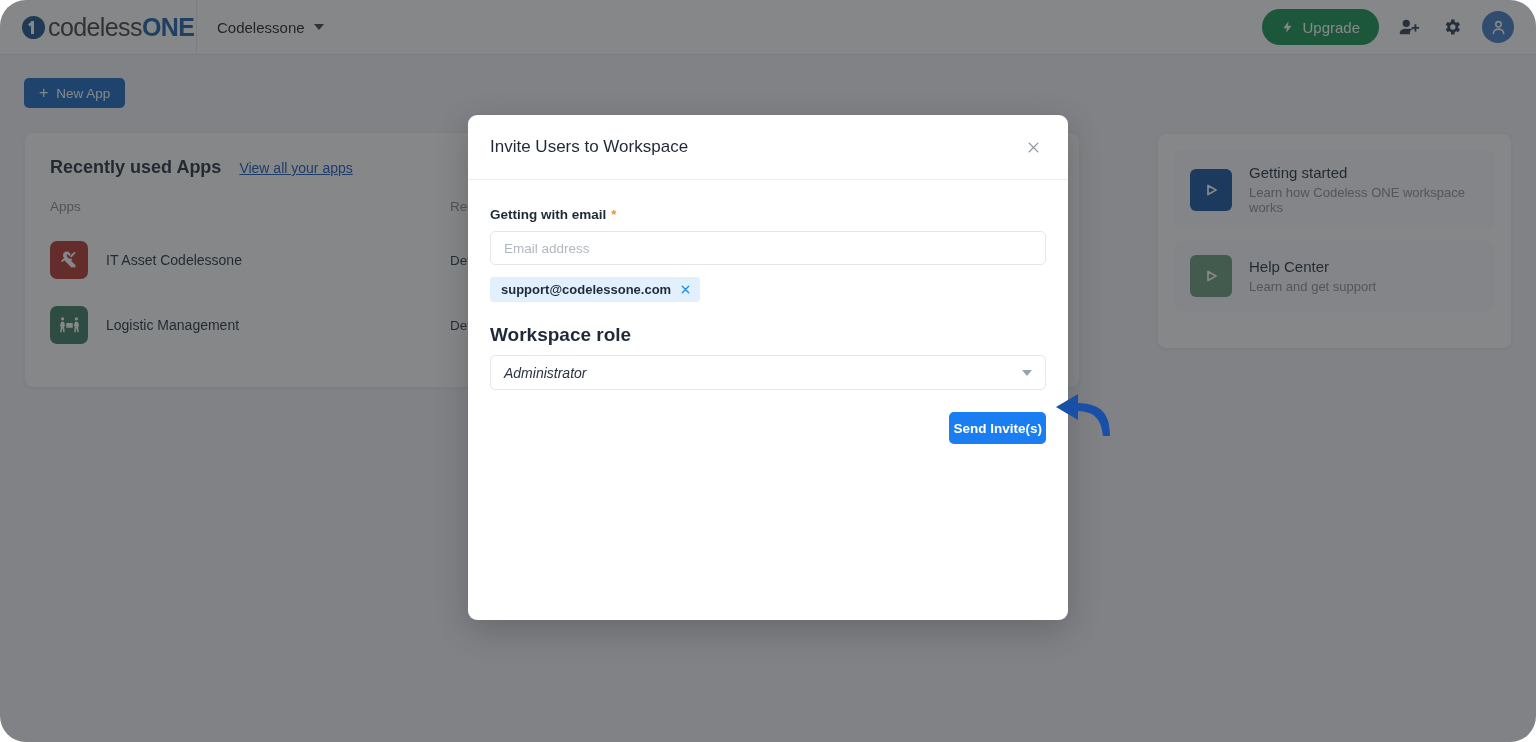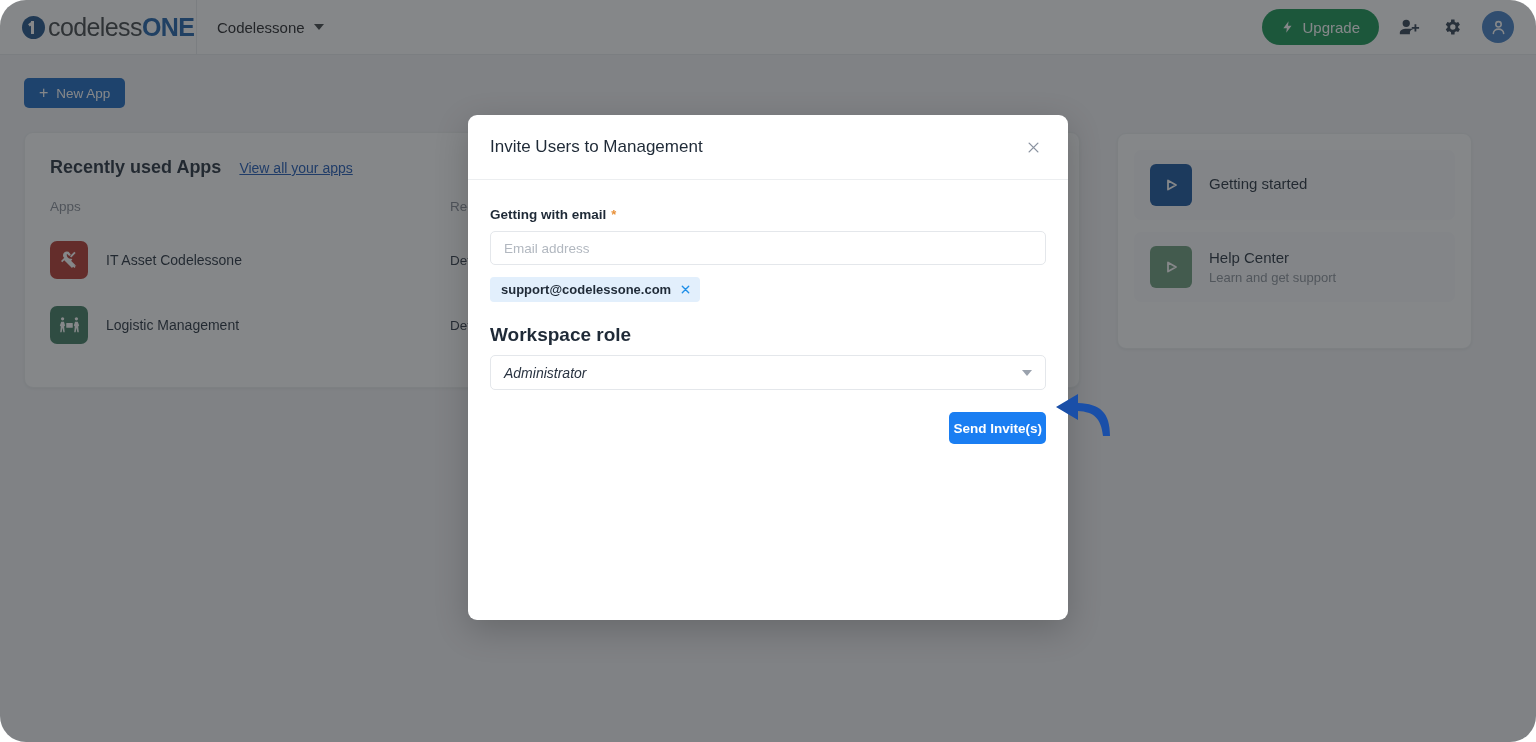--- a/index.html
+++ b/index.html
@@ -120,21 +120,21 @@
   .col-recent { font-size: 13.5px; color: #2a3442; }
   .tbl-body-row { margin-top: 27px; }
   .app-icon {
     width: 38px; height: 38px; border-radius: 7px;
     display: flex; align-items: center; justify-content: center;
     color: #ffffff; flex-shrink: 0;
   }
   .app-name { font-size: 14px; color: #1f2a37; font-weight: 400; }
 
   .side-card {
-    position: absolute; left: 1117px; top: 78px;
+    position: absolute; left: 1157px; top: 78px;
     width: 355px; height: 216px;
     background: #ffffff; border-radius: 9px;
     border: 1px solid #eceef0;
     box-shadow: 0 1px 3px rgba(0,0,0,0.06);
     padding: 16px;
     display: flex; flex-direction: column; gap: 12px;
   }
   .side-item {
     display: flex; align-items: center; gap: 17px;
     background: #fafbfc; border-radius: 7px;
@@ -331,41 +331,42 @@
 
     <div class="side-card">
       <div class="side-item">
         <span class="side-ico" style="background:#12509b">
           <svg width="24" height="24" viewBox="0 0 24 24" fill="none" stroke="#ffffff" stroke-width="1.8">
             <path d="M9 7.5l8 4.5-8 4.5V7.5z" stroke-linejoin="round"></path>
           </svg>
         </span>
         <span>
           <div class="side-ttl">Getting started</div>
+          <div class="side-sub">Learn how Codeless ONE workspace works</div>
         </span>
       </div>
       <div class="side-item">
         <span class="side-ico" style="background:#6a9b79">
           <svg width="24" height="24" viewBox="0 0 24 24" fill="none" stroke="#ffffff" stroke-width="1.8">
             <path d="M9 7.5l8 4.5-8 4.5V7.5z" stroke-linejoin="round"></path>
           </svg>
         </span>
         <span>
           <div class="side-ttl">Help Center</div>
           <div class="side-sub">Learn and get support</div>
         </span>
       </div>
     </div>
   </div>
 
   <div class="overlay"></div>
 
   <div class="modal">
     <div class="modal-head">
-      <span class="modal-title">Invite Users to Management</span>
+      <span class="modal-title">Invite Users to Workspace</span>
       <button class="modal-close">
         <svg width="15" height="15" viewBox="0 0 24 24" fill="none" stroke="currentColor" stroke-width="2.2" stroke-linecap="round">
           <path d="M5 5l14 14M19 5L5 19"></path>
         </svg>
       </button>
     </div>
 
     <div class="modal-body">
       <div class="field-label">
         <span>Getting with email</span>

